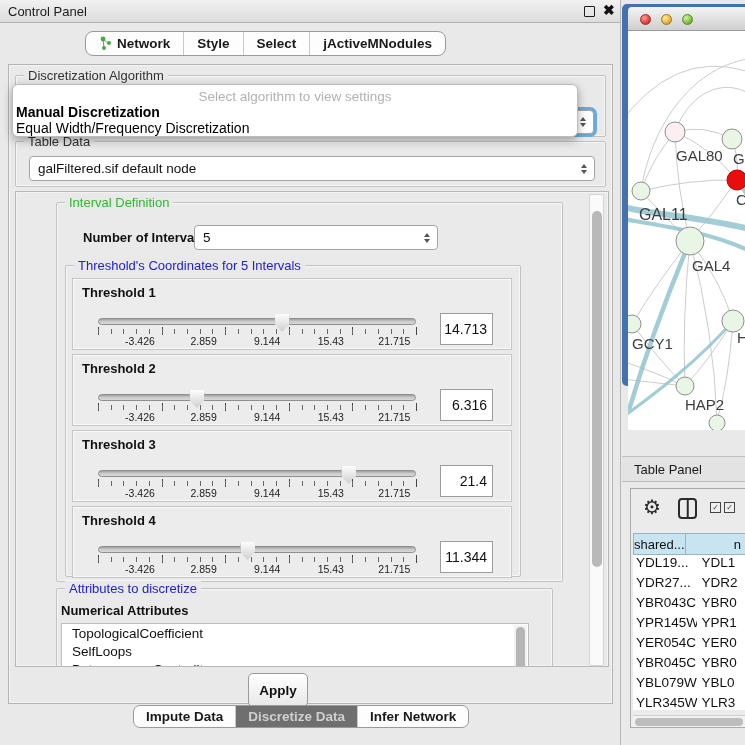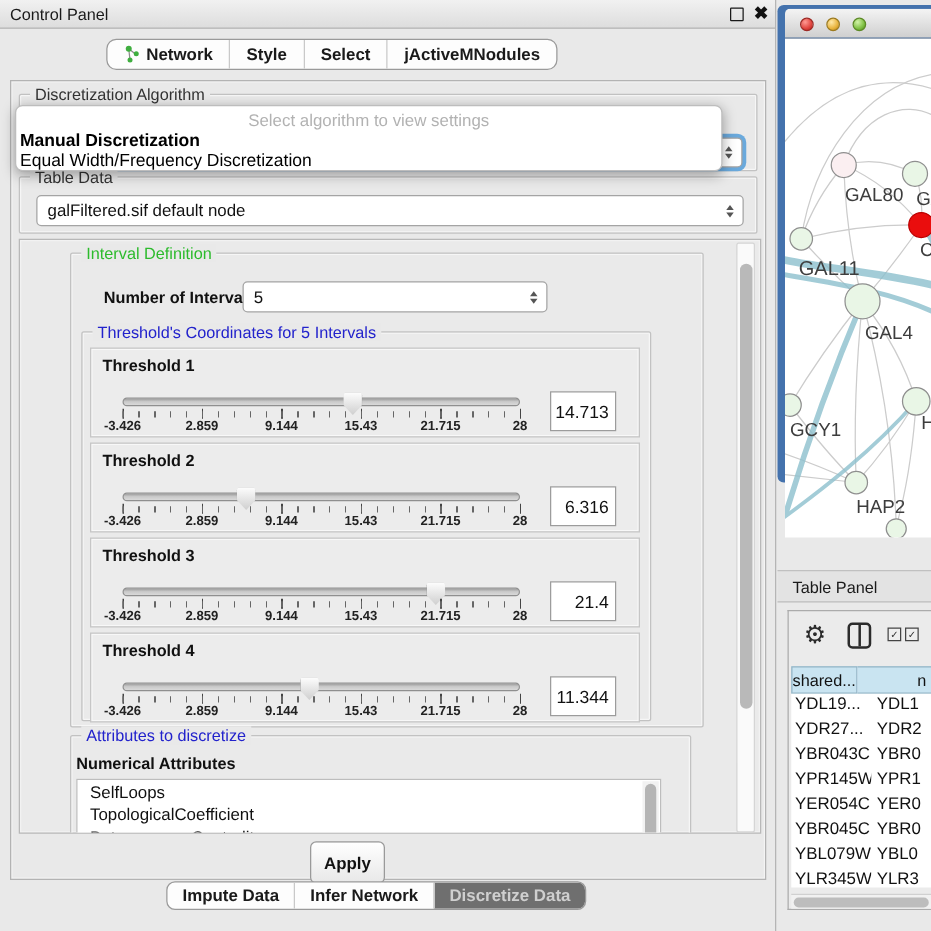--- a/index.html
+++ b/index.html
@@ -50,21 +50,21 @@
   
   .thr-panel { position:absolute; left:6px; width:440px; height:72px; background:#ececec; border:1px solid #c6c6c6; box-shadow:inset 0 0 0 1px #f8f8f8; }
   .thr-label { position:absolute; left:9px; top:6px; font-size:13px; font-weight:bold; color:#111; }
   .sl-track { position:absolute; left:25px; top:39px; width:318px; height:7px; border-radius:4px; background:linear-gradient(#9d9d9d,#c9c9c9 45%,#d9d9d9); border:1px solid #8f8f8f; cursor:pointer; }
   .sl-thumb { position:absolute; top:-5px; width:15px; height:18px; transform:translateX(-50%); background:linear-gradient(#fdfdfd,#cfcfcf); clip-path:polygon(8% 0,92% 0,100% 12%,100% 55%,50% 100%,0 55%,0 12%); filter:drop-shadow(0 0 1px #777); cursor:pointer; }
   .ticks-minor { position:absolute; left:25px; top:50px; width:318px; height:5px;
      background:repeating-linear-gradient(to right,#666 0 1px,transparent 1px 12.72px); }
   .ticks-major { position:absolute; left:25px; top:48px; width:319px; height:8px;
      background:repeating-linear-gradient(to right,#444 0 1px,transparent 1px 63.6px); }
   .tick-labels { position:absolute; left:25px; top:56px; width:318px; height:12px; }
-  .tick-labels span { position:absolute; transform:translateX(-50%); font-size:10.5px; font-weight:bold; color:#222; white-space:nowrap; }
+  .tick-labels span { position:absolute; transform:translateX(-50%); font-size:10.5px; font-weight:normal; color:#222; white-space:nowrap;margin-left:42px; }
   .thr-value { position:absolute; left:367px; top:34px; width:53px; height:32px; background:#fff; border:1px solid #9c9c9c; font-size:14px; color:#111; display:flex; align-items:center; justify-content:flex-end; padding-right:5px; }
 
   
   .attr-list { position:absolute; left:4px; top:34px; width:468px; height:56px; background:#ffffff; border:1px solid #bdbdbd; overflow:hidden; font-size:13.5px; color:#111; }
   .attr-item { padding:1.5px 0 1.5px 10px; cursor:pointer; white-space:nowrap; }
   .list-scrollbar { position:absolute; right:1px; top:1px; width:13px; height:54px; background:#f2f2f2; }
   .list-thumb { position:absolute; left:1.5px; top:2px; width:9px; height:46px; background:#b5b5b5; border-radius:5px; cursor:pointer; }
 
   .apply-btn { position:absolute; left:239px; top:608px; width:60px; height:34px; background:linear-gradient(#ffffff,#e8e8e8); border:1px solid #9a9a9a; border-radius:5px; font-size:13.5px; font-weight:bold; color:#111; font-family:"Liberation Sans",sans-serif; cursor:pointer; }
 
@@ -247,46 +247,46 @@
                 <div class="thr-value">11.344</div>
               </div>
             </div>
         </div>
       </div>
 
       <div class="groupbox" style="left:40px; top:396px; width:497px; height:96px;">
         <span class="group-title gt-blue">Attributes to discretize</span>
         <span style="position:absolute; left:4px; top:14px; font-size:13px; font-weight:bold; color:#111;">Numerical Attributes</span>
         <div class="attr-list">
+          <div class="attr-item">TopologicalCoefficient</div>
           <div class="attr-item">SelfLoops</div>
-          <div class="attr-item">TopologicalCoefficient</div>
           <div class="attr-item">BetweennessCentrality</div>
           <div class="list-scrollbar">
               <div class="list-thumb"></div>
             </div>
         </div>
       </div>
 
       <div class="v-scrollbar">
           <div class="v-thumb"></div>
         </div>
     </div>
 
     <button class="apply-btn">Apply</button>
   </div>
 
   <div class="bottom-tabbar">
     <div class="btab">
         <span>Impute Data</span>
       </div>
+    <div class="btab selected">
+        <span>Discretize Data</span>
+      </div>
     <div class="btab">
         <span>Infer Network</span>
-      </div>
-    <div class="btab selected">
-        <span>Discretize Data</span>
       </div>
   </div>
 
   <div class="algo-popup">
     <div class="algo-placeholder">Select algorithm to view settings</div>
     <div class="algo-opt1">Manual Discretization</div>
     <div class="algo-opt2">Equal Width/Frequency Discretization</div>
   </div>
 </div>
 

